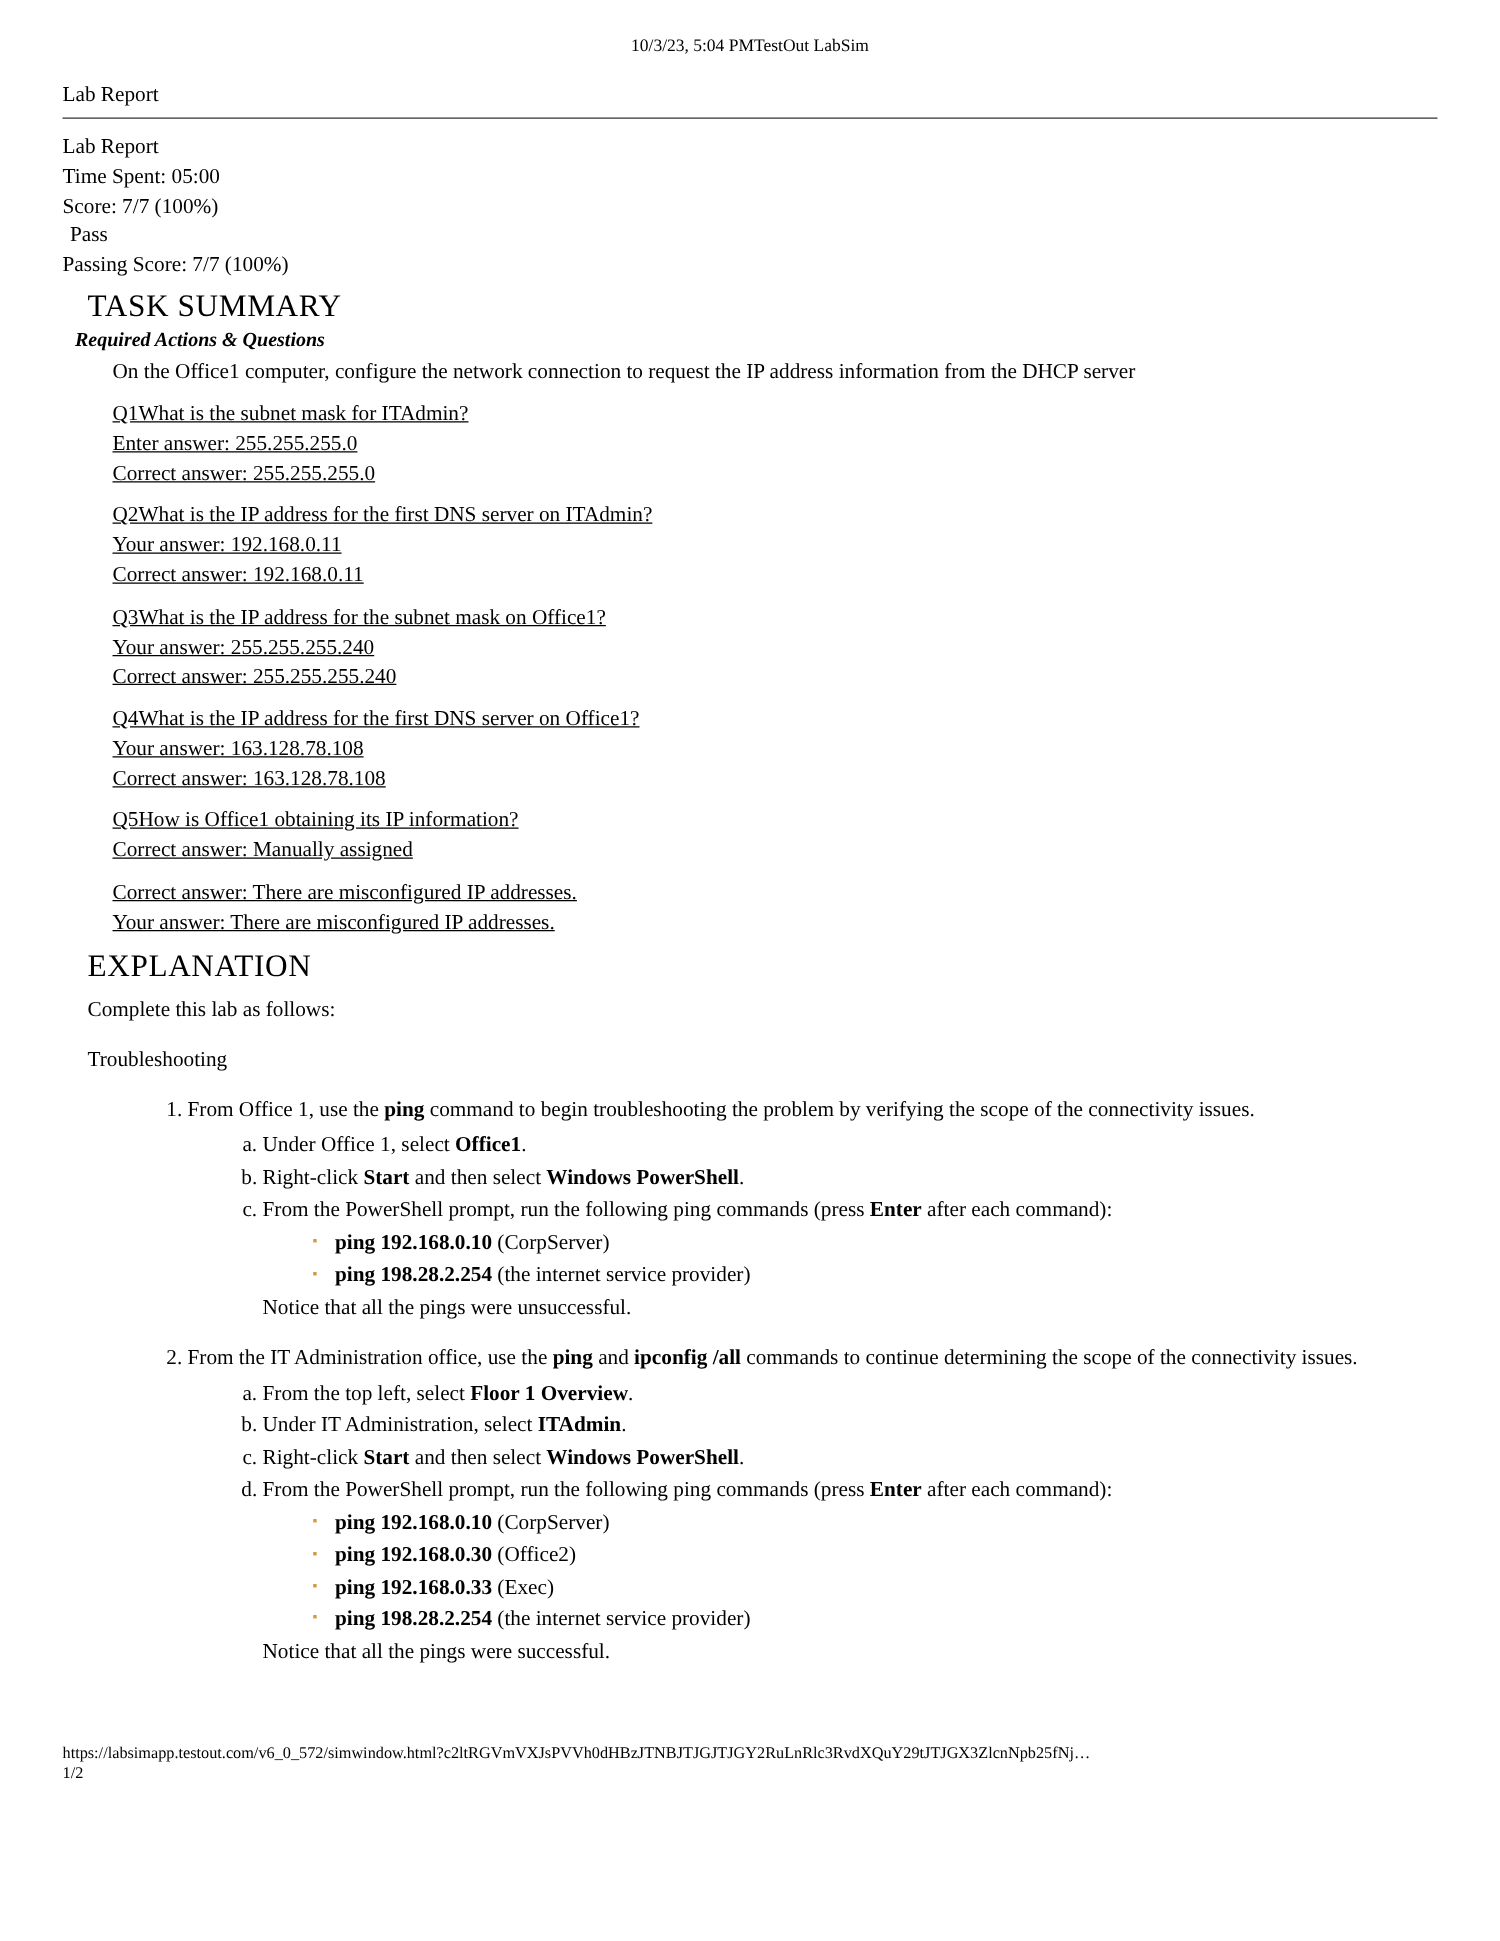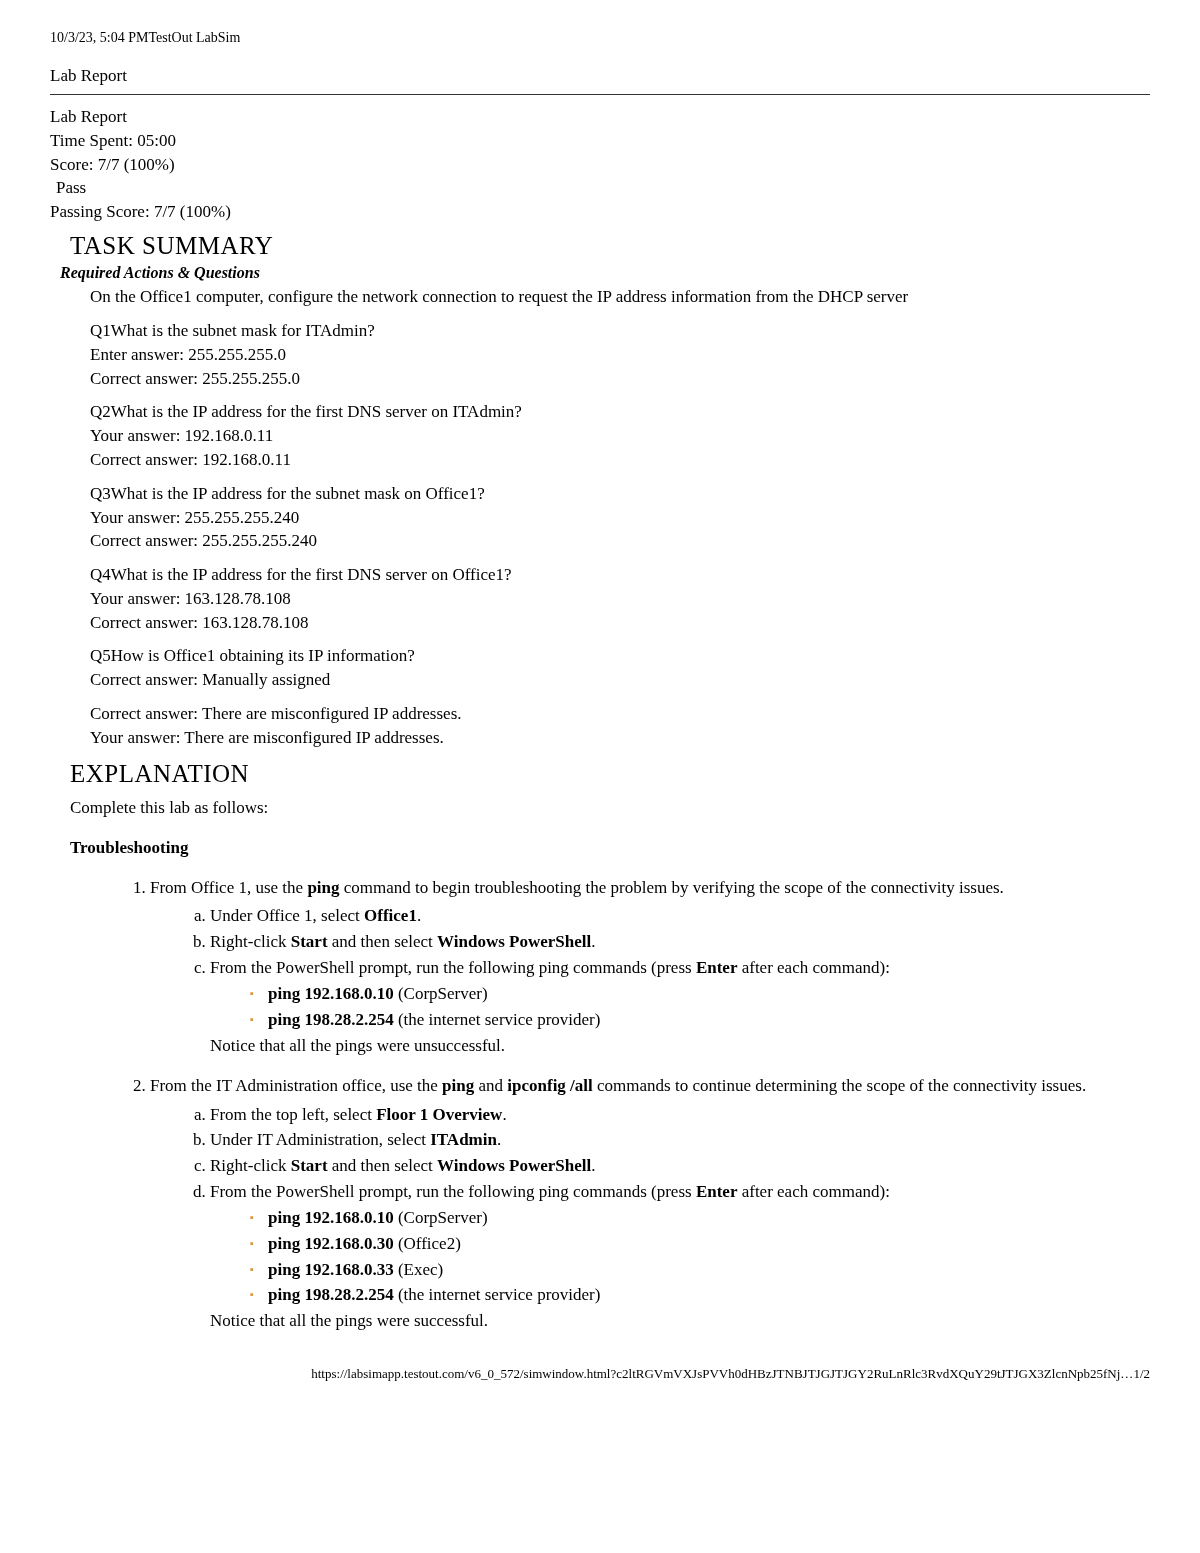--- a/index.html
+++ b/index.html
@@ -1,37 +1,37 @@
 <!DOCTYPE html>
 <html><head>
   <meta charset="utf-8">
   <style>
     * { margin: 0; padding: 0; box-sizing: border-box; }
     body { font-family: 'Times New Roman', Times, serif; font-size: 17px; color: #000; background: #fff; padding: 30px 50px; width: 1200px; }
-    .header-row { display: flex; justify-content: flex-start; font-size: 14px; margin-bottom: 20px; }
+    .header-row { display: flex; justify-content: center; font-size: 14px; margin-bottom: 20px; }
     .lab-report-heading { font-size: 17px; margin-bottom: 8px; }
     hr { border: none; border-top: 1px solid #333; margin-bottom: 10px; }
     .summary-block { margin-bottom: 8px; }
     .summary-block div { line-height: 1.4; }
     .pass { padding-left: 6px; }
     .section-title { font-size: 25px; font-family: 'Times New Roman', serif; letter-spacing: 0.5px; margin: 4px 0 4px 20px; }
     .subsection { font-size: 16px; font-weight: bold; margin-left: 10px; margin-bottom: 4px; font-style: italic; }
     .action-item { margin-left: 40px; margin-bottom: 10px; line-height: 1.35; }
-    .question { margin-left: 40px; margin-bottom: 10px; line-height: 1.4; }
+    .question { margin-left: 40px; margin-bottom: 10px; line-height: 1.4; text-decoration: underline; }
     .explanation-intro { margin: 10px 0 20px 20px; }
-    .troubleshooting-title { font-weight: bold; margin: 10px 0 18px 20px; }
+    .troubleshooting-title { font-weight: normal; margin: 10px 0 18px 20px; }
     ol.steps { margin-left: 80px; padding-left: 20px; }
     ol.steps > li { margin-bottom: 16px; line-height: 1.45; }
     ol.substeps { list-style-type: lower-alpha; margin-left: 40px; padding-left: 20px; margin-top: 4px; }
     ol.substeps > li { margin-bottom: 1px; }
     ul.bullets { list-style: none; margin-left: 40px; padding-left: 0px; margin-top: 2px; }
     ul.bullets > li { margin-bottom: 1px; position: relative; padding-left: 18px; }
     ul.bullets > li::before { content: "▪"; color: #d59a3f; position: absolute; left: 0; font-size: 11px; top: 4px; }
     .bullet-note { }
-    .footer { display: flex; justify-content: flex-end; font-size: 13px; margin-top: 32px; }
+    .footer { display: flex; justify-content: center; font-size: 13px; margin-top: 60px; flex-direction: column; }
     b { font-weight: bold; }
   </style>
 </head>
 <body>
 
 <div class="header-row">
   <span>10/3/23, 5:04 PM</span>
   <span>TestOut LabSim</span>
 </div>
 

